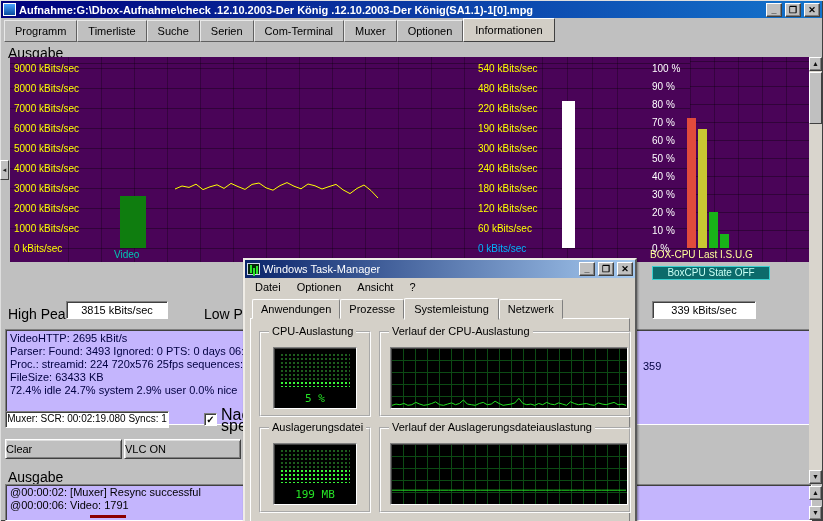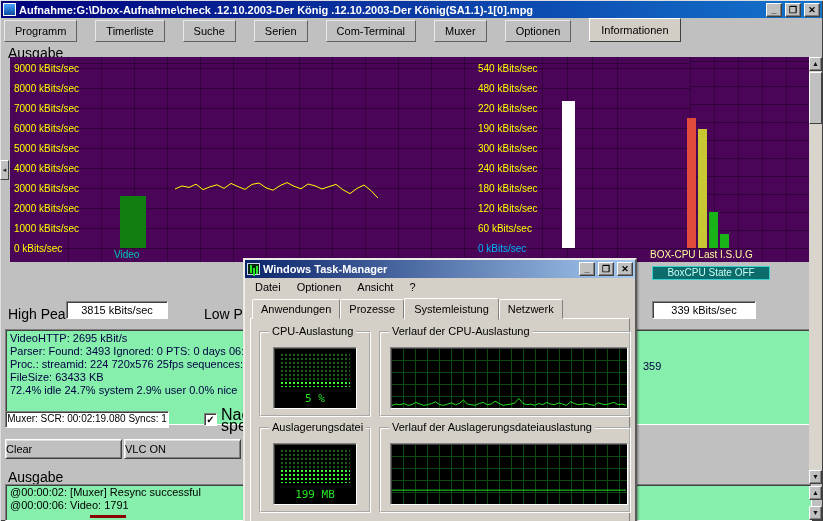--- a/index.html
+++ b/index.html
@@ -8,21 +8,21 @@
         box-shadow:inset 1px 1px 0 #dfdfdf, inset -1px -1px 0 #404040}
   
   .titlebar{position:absolute;left:1px;top:1px;right:1px;height:17px;
             background:linear-gradient(90deg,#00007c,#1474cc);display:flex;align-items:center;gap:3px;padding:0 2px;z-index:4}
   .title-text{flex:1;color:#fff;font-weight:bold;font-size:11px;white-space:nowrap;overflow:hidden}
   .app-icon{width:13px;height:13px;background:linear-gradient(#4aa3ff,#084a9e);border:1px solid #fff}
   .winbtn{width:16px;height:14px;background:#c0c0c0;border:1px solid;border-color:#fff #404040 #404040 #fff;
           box-shadow:inset -1px -1px 0 #808080;font-size:9px;line-height:12px;text-align:center;font-weight:bold;color:#000}
   
   .menubar{position:absolute;left:2px;top:19px;right:14px;height:23px;display:flex;align-items:flex-end;padding-left:2px}
-  .menutab{padding:4px 10px;margin-right:18px;background:#c0c0c0;border:1px solid;border-color:#e8e8e8 #606060 #606060 #e8e8e8;white-space:nowrap}
+  .menutab{padding:4px 10px;margin-right:0;background:#c0c0c0;border:1px solid;border-color:#e8e8e8 #606060 #606060 #e8e8e8;white-space:nowrap}
   .menutab.active{background:#d2cec6;border-color:#ffffff #404040 #404040 #ffffff;padding:5px 11px}
   .lbl{position:absolute;font-size:14px;white-space:nowrap}
   .s10{font-size:16px}
   
   .chartwrap{position:absolute;left:10px;top:57px;width:799px;height:205px;background-color:#4a0458;
              background-image:repeating-linear-gradient(to bottom, rgba(0,0,0,.34) 0 1px, transparent 1px 20px);
              background-position:0 11px;overflow:hidden}
   .grid{position:absolute;top:0;bottom:0}
   #grid1{left:58px;width:400px;background-image:repeating-linear-gradient(to right, rgba(0,0,0,.28) 0 1px, transparent 1px 33px)}
   #grid2{left:532px;width:100px;background-image:repeating-linear-gradient(to right, rgba(0,0,0,.28) 0 1px, transparent 1px 25px)}
@@ -38,41 +38,41 @@
   .cbar{position:absolute}
   .chartlabel{position:absolute;font-size:10px;white-space:nowrap}
   #chart-svg{position:absolute;left:0;top:0;pointer-events:none}
   .scrollleft{position:absolute;left:0;top:160px;width:9px;height:20px;background:#c0c0c0;border:1px solid;
               border-color:#fff #404040 #404040 #fff;font-size:6px;line-height:18px;text-align:center;color:#202020}
   .boxcpu{position:absolute;left:652px;top:266px;width:118px;height:14px;background:#0c6b6b;border:1px solid #3ad0d0;
           color:#c8fff4;font-size:10px;line-height:12px;text-align:center;z-index:3}
   
   .insetbox{position:absolute;background:#fff;border:1px solid;border-color:#808080 #fff #fff #808080;
             box-shadow:inset 1px 1px 0 #404040;text-align:center;font-size:11px;line-height:16px;white-space:nowrap;overflow:hidden}
-  .panel{position:absolute;background:#86efac;border:1px solid;border-color:#808080 #fff #fff #808080;
+  .panel{position:absolute;background:#c4b5fd;border:1px solid;border-color:#808080 #fff #fff #808080;
          box-shadow:inset 1px 1px 0 #404040;overflow:hidden}
   #infopanel{left:5px;top:329px;width:807px;height:96px;padding:2px 0 0 4px;color:#000040;line-height:13px}
   #infopanel .frag{position:absolute;left:637px;top:30px;color:#000040}
   #logpanel{left:5px;top:484px;width:807px;height:37px;padding:1px 0 0 4px;color:#000;line-height:12.5px}
   .redmark{position:absolute;left:84px;top:30px;width:36px;height:3px;background:#8b0000}
   .pushbtn{position:absolute;background:#c0c0c0;border:1px solid;border-color:#fff #404040 #404040 #fff;
            box-shadow:inset 1px 1px 0 #dfdfdf, inset -1px -1px 0 #808080;font-size:11px;line-height:18px}
   .cb{position:absolute;left:204px;top:413px;width:13px;height:13px;background:#fff;border:1px solid;
       border-color:#808080 #fff #fff #808080;box-shadow:inset 1px 1px 0 #404040;font-size:10px;line-height:11px;
       text-align:center;font-weight:bold}
   
   .sbtrack{position:absolute;width:13px;background:#d9d5cd;z-index:2}
   .sbthumb{position:absolute;width:13px;background:#c0c0c0;border:1px solid;border-color:#fff #404040 #404040 #fff;z-index:3}
   .sbbtn{position:absolute;width:13px;height:14px;background:#c0c0c0;border:1px solid;border-color:#fff #404040 #404040 #fff;
          box-shadow:inset -1px -1px 0 #808080;font-size:7px;line-height:12px;text-align:center;color:#101010;z-index:3}
   
   .tm{position:absolute;left:243px;top:258px;width:394px;height:292px;background:#d4d0c8;z-index:10;
       border:2px solid;border-color:#efece6 #5a5a5a #5a5a5a #efece6;box-shadow:1px 1px 2px rgba(0,0,0,.4)}
   .tm-title{height:18px;background:linear-gradient(90deg,#0a246a,#a6caf0);display:flex;align-items:center;gap:3px;padding:0 2px}
-  .tm-title-text{flex:1;color:#fff;font-weight:bold;font-size:11px;white-space:nowrap}
+  .tm-title-text{flex:1;color:#fff;font-weight:normal;font-size:11px;white-space:nowrap}
   .tm-icon{width:13px;height:12px;background:#06280a;border:1px solid #cfd8ea;position:relative}
   .tm-icon::before{content:"";position:absolute;left:2px;bottom:1px;width:2px;height:8px;background:#2be52b;
                    box-shadow:3px 3px 0 #2be52b, 6px 1px 0 #2be52b}
   .tm-menu{height:17px;display:flex;align-items:center;padding-left:2px;background:#d4d0c8}
   .tm-menu-item{padding:2px 8px;font-size:11px}
   .tm-tabs{display:flex;align-items:flex-end;height:22px;margin:2px 4px 0 7px;position:relative;z-index:2}
   .tm-tab{padding:3px 8px;background:#d4d0c8;border:1px solid;border-color:#fff #808080 #d4d0c8 #fff;
           border-radius:2px 2px 0 0;font-size:11px;white-space:nowrap}
   .tm-tab.active{padding:4px 9px;margin-bottom:-1px;position:relative;z-index:3}
   .tm-page{position:relative;margin:-1px 5px 0 5px;height:232px;background:#d4d0c8;border:1px solid;
@@ -139,20 +139,33 @@
         <div class="tick" style="top:26px;color:#ffff00">480 kBits/sec</div>
         <div class="tick" style="top:46px;color:#ffff00">220 kBits/sec</div>
         <div class="tick" style="top:66px;color:#ffff00">190 kBits/sec</div>
         <div class="tick" style="top:86px;color:#ffff00">300 kBits/sec</div>
         <div class="tick" style="top:106px;color:#ffff00">240 kBits/sec</div>
         <div class="tick" style="top:126px;color:#ffff00">180 kBits/sec</div>
         <div class="tick" style="top:146px;color:#ffff00">120 kBits/sec</div>
         <div class="tick" style="top:166px;color:#ffff00">60 kBits/sec</div>
         <div class="tick" style="top:186px;color:#00b4ff">0 kBits/sec</div>
       </div>
+    <div class="tickcol" id="ticks3">
+        <div class="tick" style="top:6px;color:#ffffff">100 %</div>
+        <div class="tick" style="top:24px;color:#ffffff">90 %</div>
+        <div class="tick" style="top:42px;color:#ffffff">80 %</div>
+        <div class="tick" style="top:60px;color:#ffffff">70 %</div>
+        <div class="tick" style="top:78px;color:#ffffff">60 %</div>
+        <div class="tick" style="top:96px;color:#ffffff">50 %</div>
+        <div class="tick" style="top:114px;color:#ffffff">40 %</div>
+        <div class="tick" style="top:132px;color:#ffffff">30 %</div>
+        <div class="tick" style="top:150px;color:#ffffff">20 %</div>
+        <div class="tick" style="top:168px;color:#ffffff">10 %</div>
+        <div class="tick" style="top:186px;color:#ffffff">0 %</div>
+      </div>
     <svg id="chart-svg" width="799" height="205">
         <polyline points="165.0,132.0 172.0,129.0 179.0,130.4 186.0,127.2 193.0,132.6 200.0,129.8 207.0,127.8 214.0,131.4 221.0,126.4 228.0,129.6 235.0,132.4 242.0,127.4 249.0,126.0 256.0,130.8 263.0,133.2 270.0,128.6 277.0,125.6 284.0,129.2 291.0,131.8 298.0,127.0 305.0,128.8 312.0,132.0 319.0,129.6 326.0,127.4 333.0,132.8 340.0,136.6 347.0,131.4 354.0,128.0 361.0,133.6 368.0,141.0" fill="none" stroke="#ffff00" stroke-width="1"></polyline>
       </svg>
   <div class="cbar" style="left:110px;width:26px;top:139px;height:52px;background:#0f7d0f"></div>
       <div class="cbar" style="left:552px;width:13px;top:44px;height:147px;background:#ffffff"></div>
       <div class="cbar" style="left:677px;width:9px;top:61px;height:130px;background:#e14b3c"></div>
       <div class="cbar" style="left:688px;width:9px;top:72px;height:119px;background:#c8c832"></div>
       <div class="cbar" style="left:699px;width:9px;top:155px;height:36px;background:#18b418"></div>
       <div class="cbar" style="left:710px;width:9px;top:177px;height:14px;background:#18b418"></div>
       <div class="chartlabel" style="left:104px;top:192px;color:#00c8b4">Video</div>

